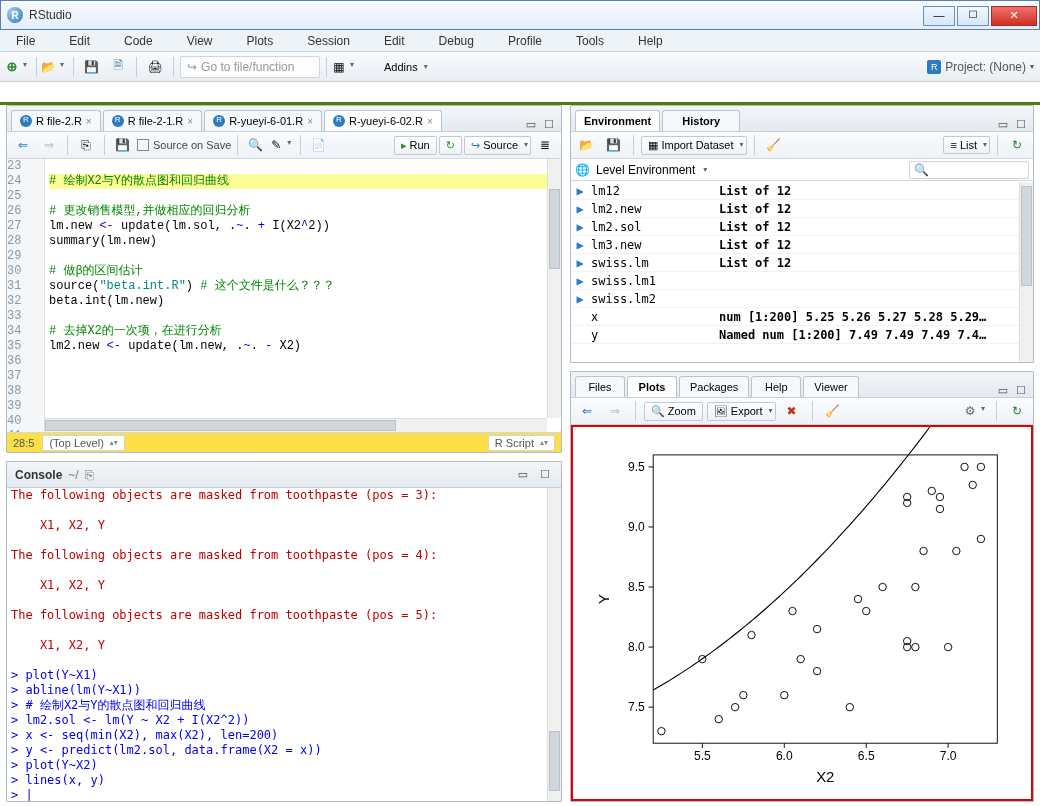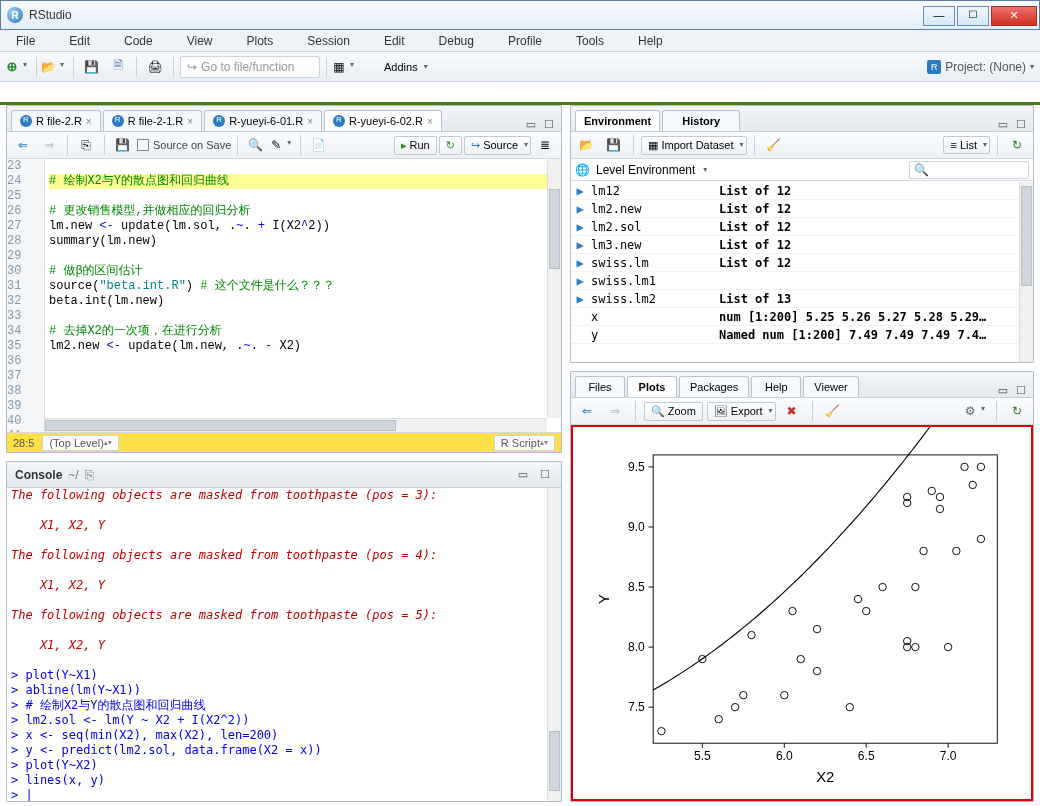--- a/index.html
+++ b/index.html
@@ -57,31 +57,31 @@
 
 
 .editor { position:absolute; top:53px; bottom:20px; left:0; right:0; overflow:hidden; font-family: Consolas, "Courier New", monospace; font-size:12px; line-height:15px; }
 .gutter { position:absolute; left:0; top:0; bottom:0; width:38px; background:#f4f6f8; border-right:1px solid #ddd; text-align:left; padding-right:6px; color:#8899a8; padding-top:0;}
 .codebody { position:absolute; left:42px; right:14px; top:0; bottom:0; white-space:pre; overflow:hidden;}
 .kw { color:#0000ee; }
 .com { color:#008800; }
 .str { color:#008888; }
 .hl { background:#fdfd96; display:inline-block; width:100%;}
 .statusbar { position:absolute; bottom:0; left:0; right:0; height:20px; border-top:1px solid #d0d8e0; background:#fde047; display:flex; align-items:center; font-size:11px; padding:0 6px; color:#555;}
-.statusbar .sel { border:1px solid #ccd5dd; padding:1px 6px; background:#fff; border-radius:2px; display:flex; align-items:center; }
+.statusbar .sel { border:1px solid #ccd5dd; padding:1px 6px; background:#fff; border-radius:2px; display:flex; align-items:center; gap:6px;}
 .hscroll { position:absolute; bottom:20px; left:38px; right:14px; height:14px; background:#f0f0f0; border-top:1px solid #ddd;}
 .hscroll .thumb{ position:absolute; left:0; width:70%; top:1px; bottom:1px; background:#d0d6dc; border:1px solid #b8c0c8;}
 .vscroll { position:absolute; top:53px; bottom:34px; right:0; width:14px; background:#f0f0f0; border-left:1px solid #ddd;}
 .vscroll .thumb{ position:absolute; top:30px; height:80px; left:1px; right:1px; background:#d0d6dc; border:1px solid #b8c0c8;}
 
 
 .console-head { height:26px; background: linear-gradient(#f3f6f9,#e4e9ef); border-bottom:1px solid #c5d0db; display:flex; align-items:center; padding:0 8px; gap:6px; color:#333;}
 .console-head b { font-weight:bold;}
 .console-body { position:absolute; top:26px; bottom:0; left:4px; right:14px; font-family: Consolas, monospace; font-size:12px; line-height:15px; white-space:pre; overflow:hidden; color:#333;}
-.console-body .msg { color:#c00000;font-style:italic;}
+.console-body .msg { color:#c00000;}
 .console-body .inp { color:#0000ee;}
 .console .vscroll { top:26px; bottom:0;}
 .console .vscroll .thumb{ top:auto; bottom:10px; height:60px;}
 
 
 .env .tabs .tab { min-width:78px; justify-content:center;}
 .env-tb { height:27px; background:linear-gradient(#fafcfe,#eef2f6); border-bottom:1px solid #d0d8e0; display:flex;align-items:center;padding:0 4px;gap:3px;}
 .env-sub { height:22px; border-bottom:1px solid #d0d8e0; display:flex; align-items:center; padding:0 4px; gap:4px;}
 .env-search { margin-left:auto; width:120px; border:1px solid #ccd5dd; background:#fff; border-radius:2px; height:18px; display:flex;align-items:center;padding:0 4px;color:#999;}
 .env-body { position:absolute; top:76px; bottom:0; left:0; right:14px; font-family: Consolas, monospace; font-size:12px; overflow:hidden;}
@@ -366,21 +366,20 @@
             <span class="name">swiss.lm</span>
             <span class="val">List of 12</span>
           </div>
           <div class="env-row">
             <span class="ico">▶</span>
             <span class="name">swiss.lm1</span>
           </div>
           <div class="env-row">
             <span class="ico">▶</span>
             <span class="name">swiss.lm2</span>
-            <span class="val">List of 13</span>
           </div>
           <div class="env-row">
             <span class="ico">&nbsp;</span>
             <span class="name">x</span>
             <span class="val">num [1:200] 5.25 5.26 5.27 5.28 5.29…</span>
           </div>
           <div class="env-row">
             <span class="ico">&nbsp;</span>
             <span class="name">y</span>
             <span class="val">Named num [1:200] 7.49 7.49 7.49 7.4…</span>

